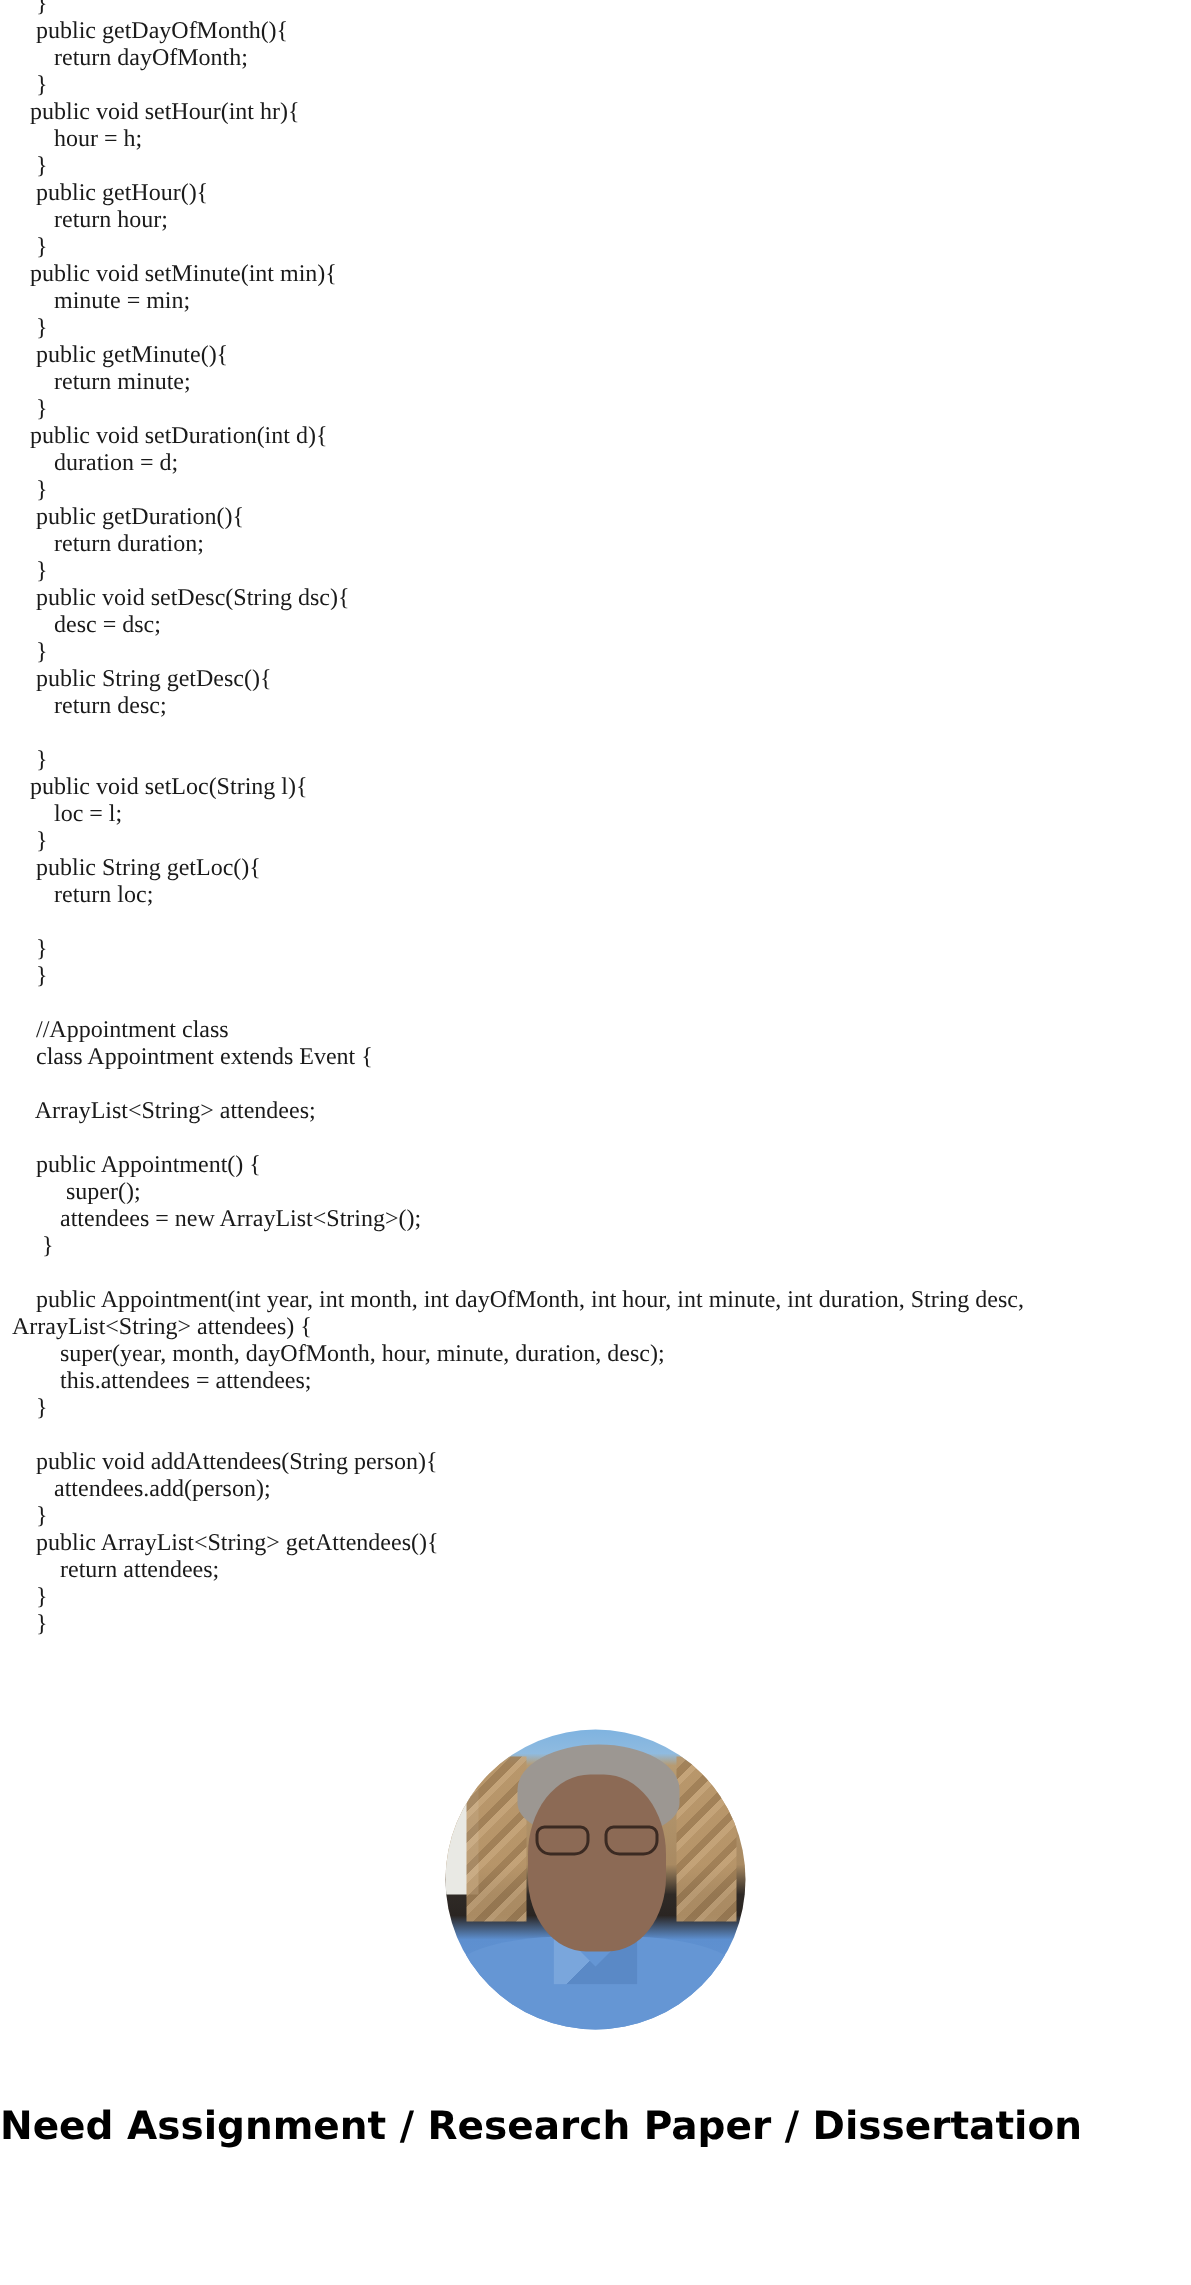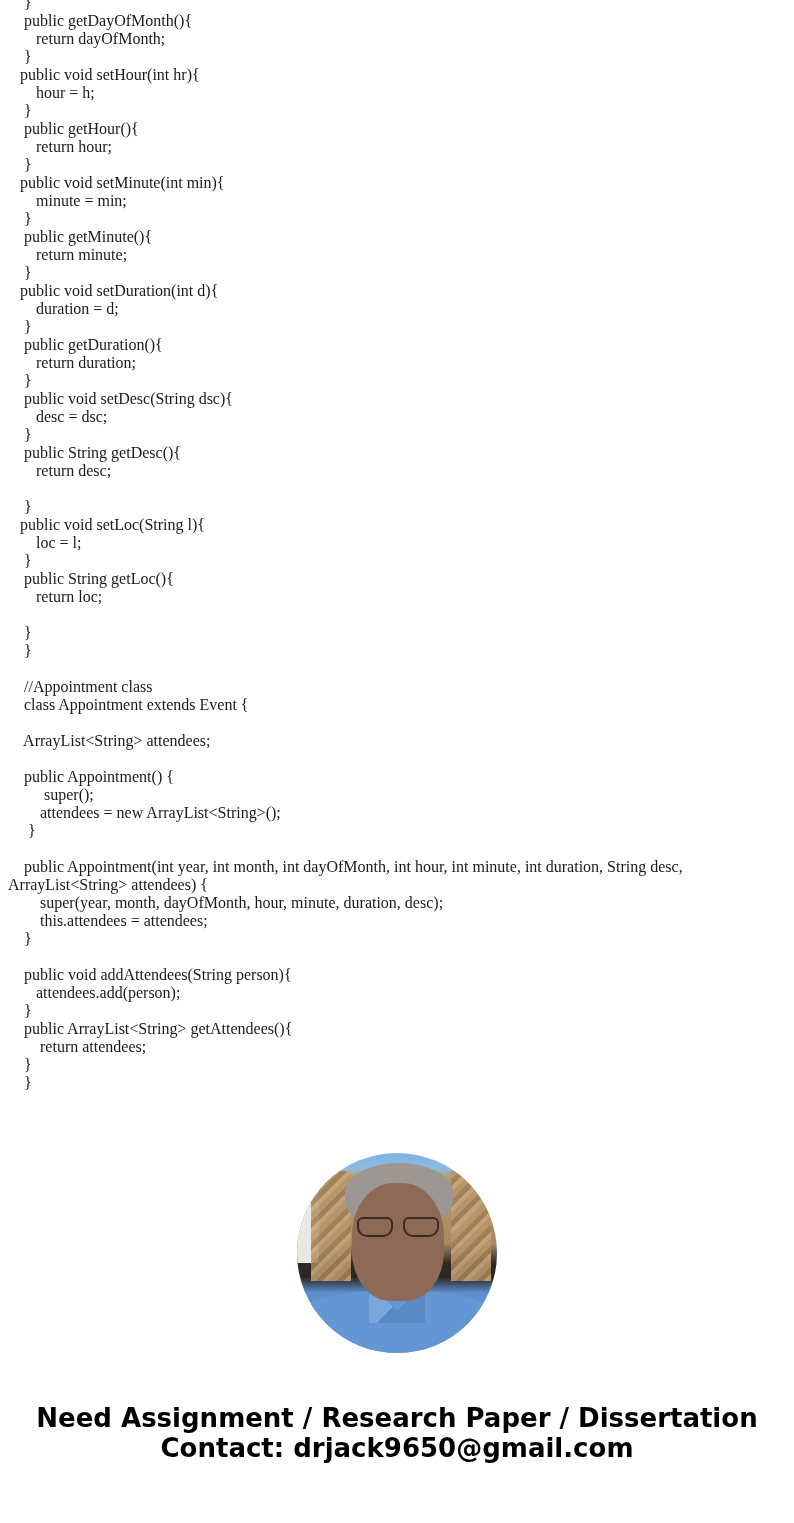--- a/index.html
+++ b/index.html
@@ -78,21 +78,20 @@
     .avatar .collar {
       position: absolute; left: 72px; top: 130px; width: 56px; height: 40px;
       background: linear-gradient(135deg, #7aa6dc 50%, #5a89c6 50%);
       clip-path: polygon(0 0, 50% 70%, 100% 0, 100% 100%, 0 100%);
     }
     .promo {
       position: absolute;
       left: 0;
       top: 1403px;
       width: 794px;
-      text-align: center;
       font-family: "DejaVu Sans", sans-serif;
       font-weight: bold;
       font-size: 26px;
       line-height: 30px;
       color: #000000;
     }
     .promo div { display: block; }
   </style>
 </head>
 <body>
@@ -108,14 +107,13 @@
   <div class="hair"></div>
   <div class="face"></div>
   <div class="glasses">
     <div class="lens a"></div>
     <div class="lens b"></div>
   </div>
 </div>
 
 <div class="promo">
   <div>Need Assignment / Research Paper / Dissertation</div>
-  <div>Contact: drjack9650@gmail.com</div>
 </div>
 
 </body></html>

